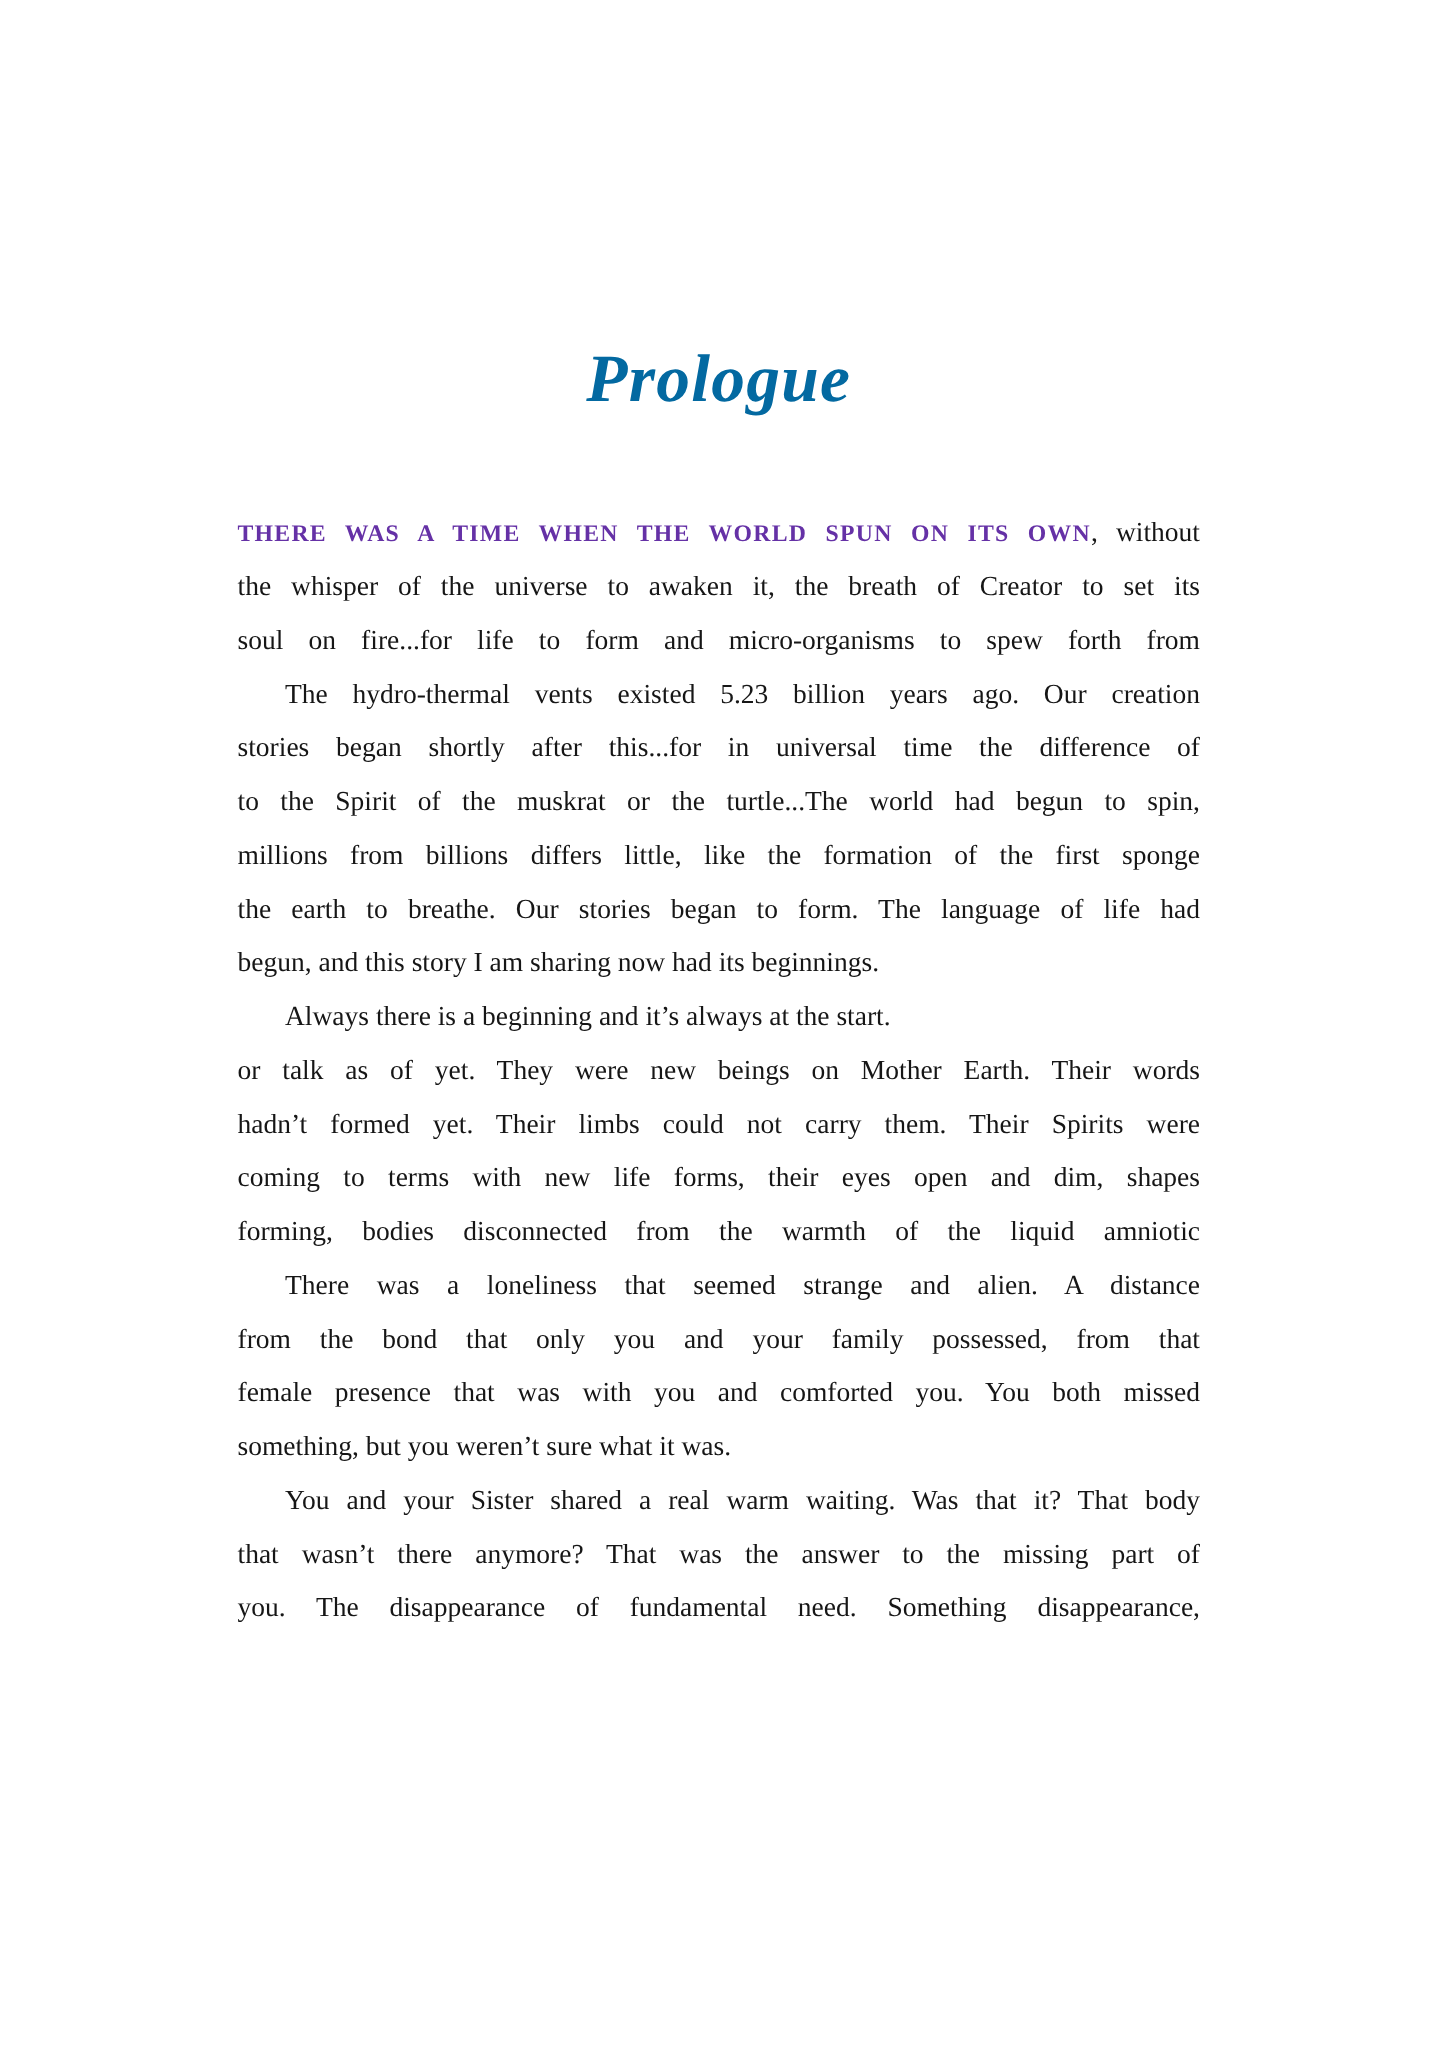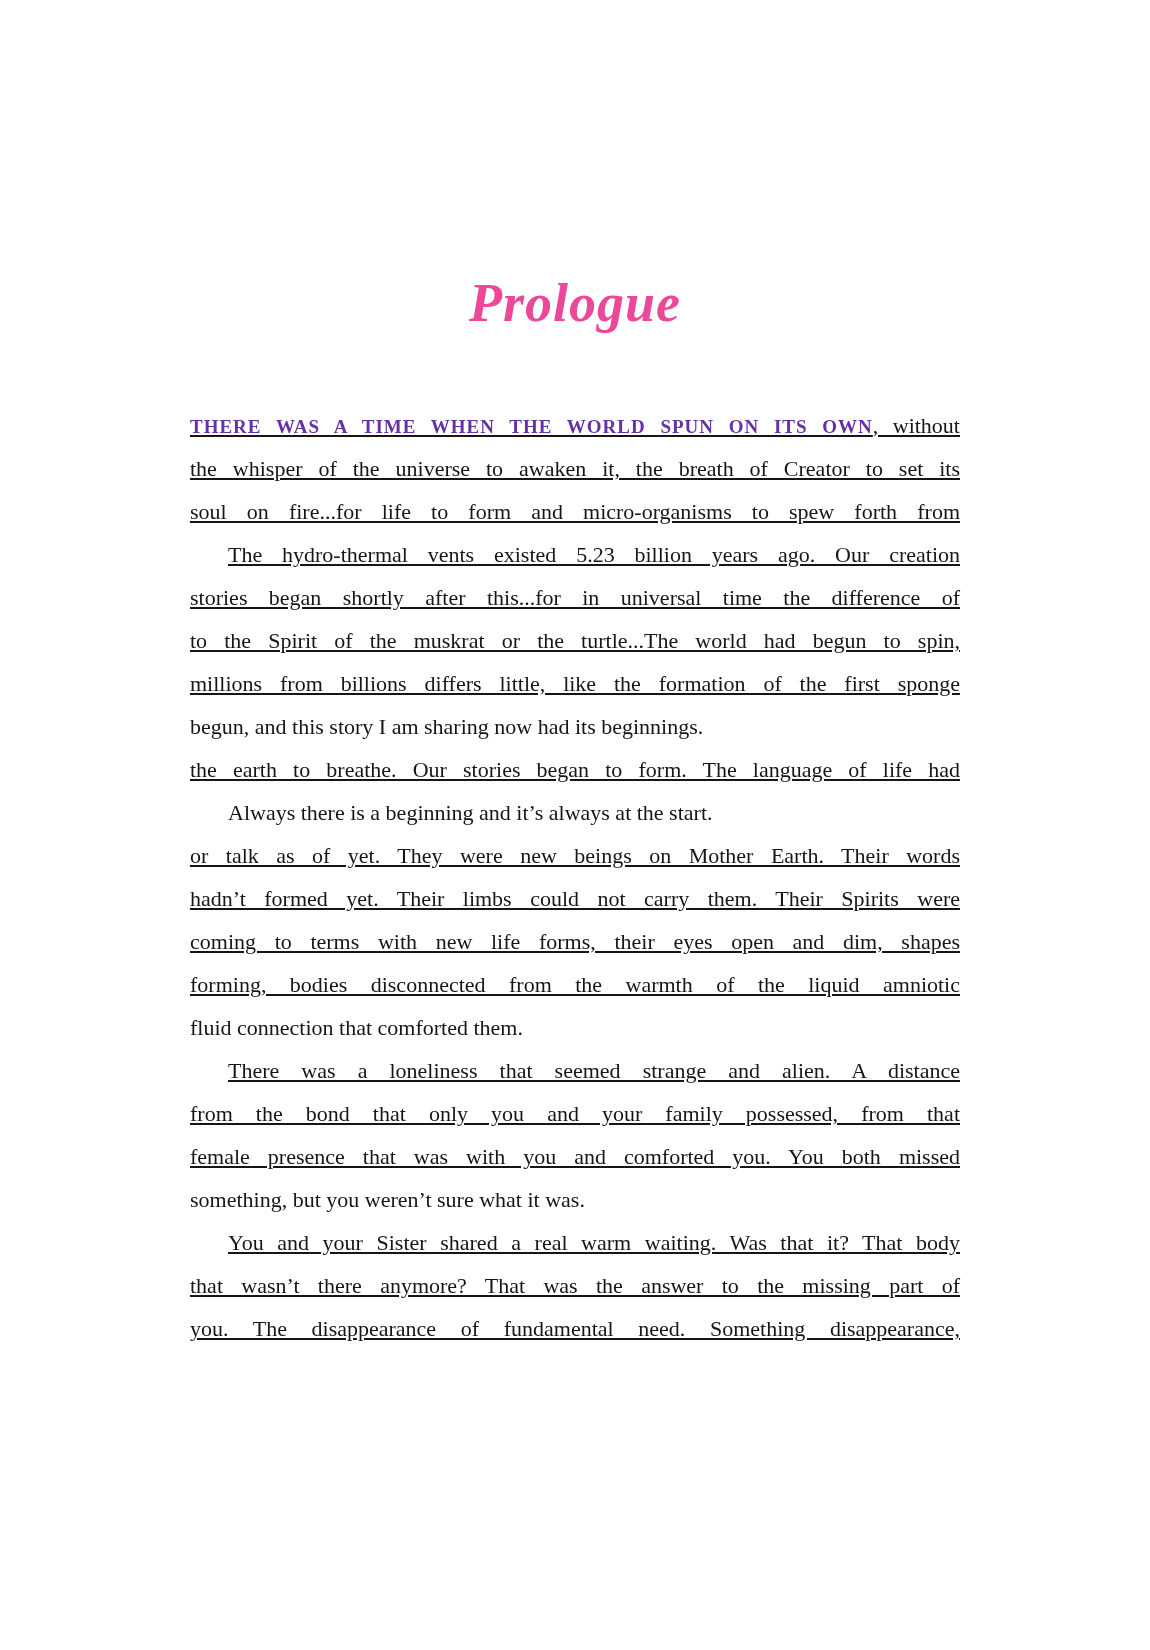--- a/index.html
+++ b/index.html
@@ -19,41 +19,40 @@
     position: absolute;
     top: 272px;
     left: 190px;
     width: 770px;
     text-align: center;
     font-family: "Liberation Serif", "DejaVu Serif", serif;
     font-style: italic;
     font-weight: bold;
     font-size: 54px;
     letter-spacing: 1px;
-    color: #ec4899;
+    color: #0369a1;
   }
   .body-text {
     position: absolute;
     top: 404px;
     left: 190px;
     width: 770px;
     color: #161616;
     font-size: 22px;
     line-height: 43px;
   }
   .line {
     height: 43px;
     text-align: justify;
     text-align-last: left;
     white-space: normal;
     overflow: visible;
   }
   .line.j {
     text-align-last: justify;
-    text-decoration: underline;
   }
   .line.indent {
     text-indent: 38px;
   }
   .lead {
     color: #6531a6;
     font-weight: bold;
     font-size: 19px;
     letter-spacing: 1px;
   }
@@ -69,30 +68,29 @@
 
     <div class="line j"><span class="lead">THERE WAS A TIME WHEN THE WORLD SPUN ON ITS OWN</span><span>, without</span></div>
 
     <div class="line j">the whisper of the universe to awaken it, the breath of Creator to set its</div>
     <div class="line j">soul on fire...for life to form and micro-organisms to spew forth from</div>
 
     <div class="line j indent">The hydro-thermal vents existed 5.23 billion years ago. Our creation</div>
     <div class="line j">stories began shortly after this...for in universal time the difference of</div>
     <div class="line j">to the Spirit of the muskrat or the turtle...The world had begun to spin,</div>
     <div class="line j">millions from billions differs little, like the formation of the first sponge</div>
+    <div class="line j">the earth to breathe. Our stories began to form. The language of life had</div>
     <div class="line">begun, and this story I am sharing now had its beginnings.</div>
-    <div class="line j">the earth to breathe. Our stories began to form. The language of life had</div>
 
     <div class="line indent">Always there is a beginning and it’s always at the start.</div>
 
     <div class="line j">or talk as of yet. They were new beings on Mother Earth. Their words</div>
     <div class="line j">hadn’t formed yet. Their limbs could not carry them. Their Spirits were</div>
     <div class="line j">coming to terms with new life forms, their eyes open and dim, shapes</div>
     <div class="line j">forming, bodies disconnected from the warmth of the liquid amniotic</div>
-    <div class="line">fluid connection that comforted them.</div>
 
     <div class="line j indent">There was a loneliness that seemed strange and alien. A distance</div>
     <div class="line j">from the bond that only you and your family possessed, from that</div>
     <div class="line j">female presence that was with you and comforted you. You both missed</div>
     <div class="line">something, but you weren’t sure what it was.</div>
 
     <div class="line j indent">You and your Sister shared a real warm waiting. Was that it? That body</div>
     <div class="line j">that wasn’t there anymore? That was the answer to the missing part of</div>
     <div class="line j">you. The disappearance of fundamental need. Something disappearance,</div>
 

